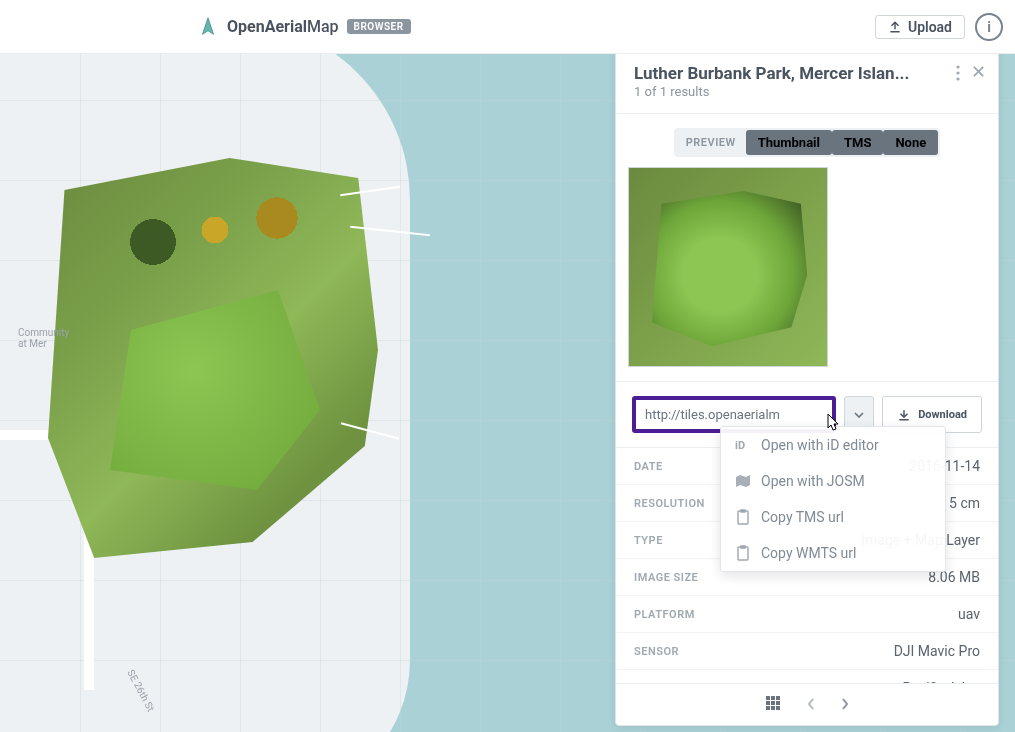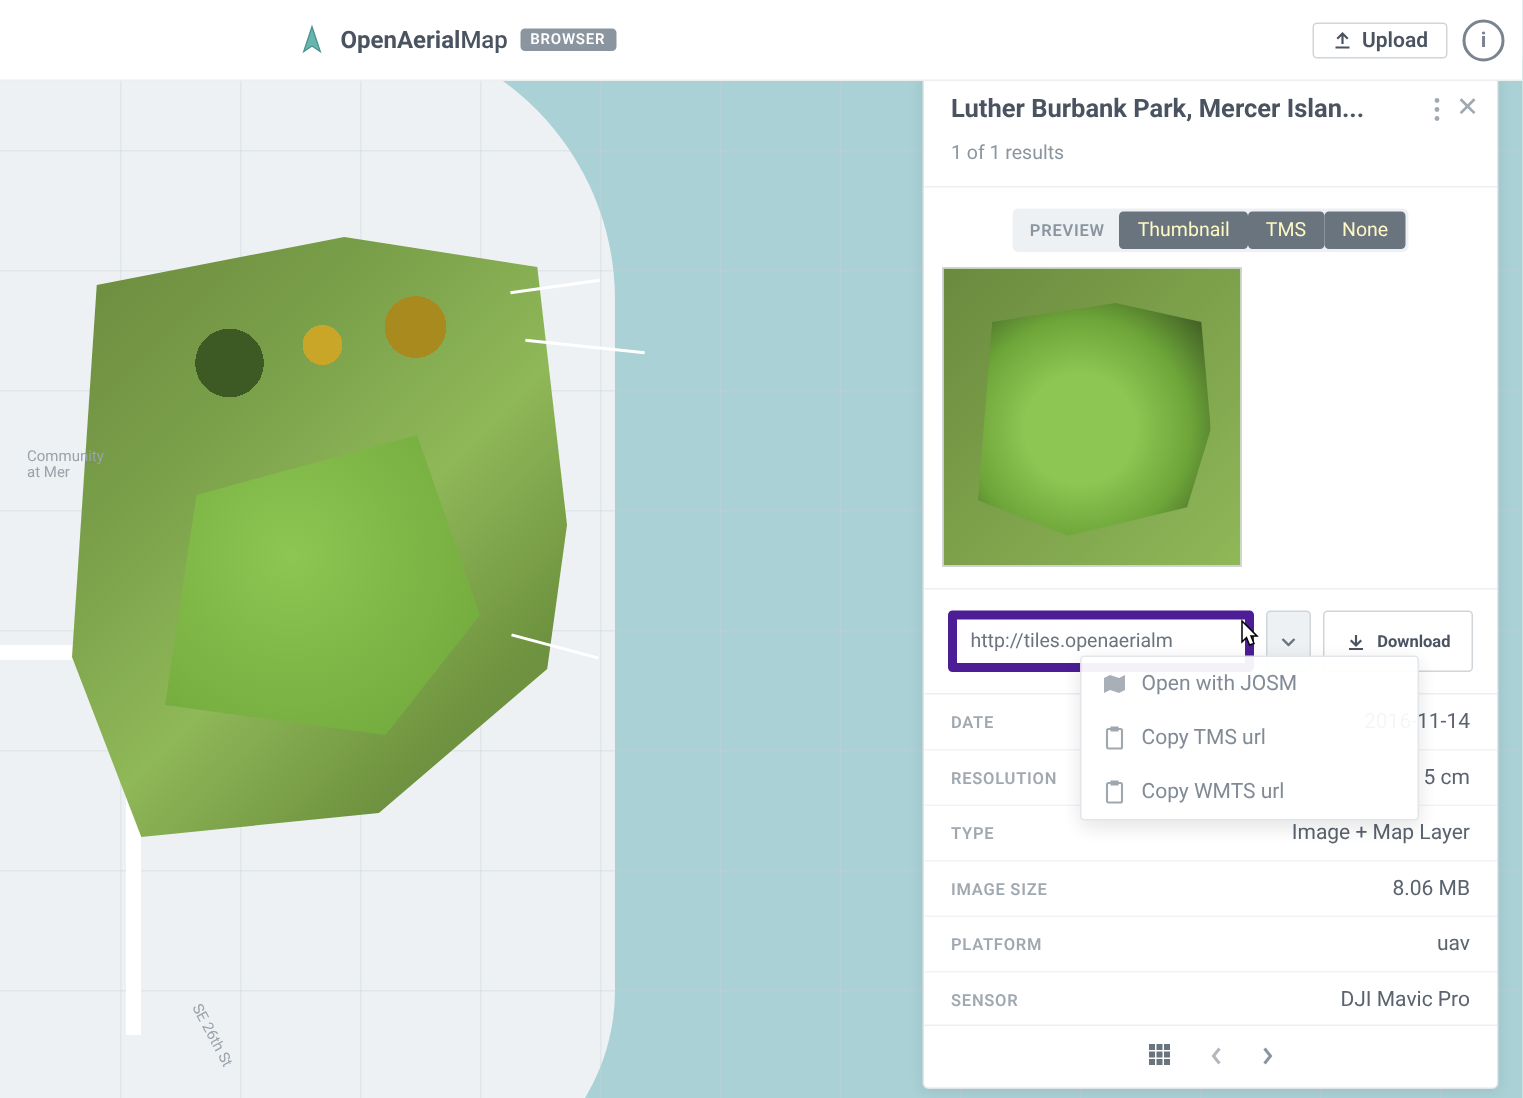--- a/index.html
+++ b/index.html
@@ -21,31 +21,31 @@
   .gl-v{width:1px;height:100%;}
   .gl-h{height:1px;width:100%;}
   .road{position:absolute;background:#fff;}
   .aerial-block{position:absolute;left:48px;top:118px;width:330px;height:400px;background:linear-gradient(135deg,#6b8a3e 0%,#7aa04a 30%,#8fb858 55%,#6e923f 80%);clip-path:polygon(5% 8%,55% 0%,94% 5%,100% 48%,96% 72%,62% 96%,14% 100%,0% 70%);}
   .aerial-field{position:absolute;left:110px;top:250px;width:210px;height:200px;background:radial-gradient(circle at 40% 40%,#8ec653,#6da539);clip-path:polygon(10% 20%,80% 0%,100% 60%,70% 100%,0% 90%);}
   .trees{position:absolute;left:60px;top:130px;width:310px;height:120px;background:radial-gradient(circle,#c9a528 8%,transparent 8%),radial-gradient(circle at 30% 60%,#3e5a24 10%,transparent 10%),radial-gradient(circle at 70% 40%,#a88a1e 9%,transparent 9%);}
   .dock{position:absolute;background:#fff;height:2px;}
   .panel{position:absolute;top:46px;right:16px;width:384px;background:#fff;border:1px solid #e1e5e9;border-radius:4px;box-shadow:0 2px 10px rgba(0,0,0,.08);z-index:10;display:flex;flex-direction:column;height:680px;}
   .panel-head{padding:16px 48px 14px 18px;border-bottom:1px solid #eceff2;position:relative;}
   .panel-title{font-size:17px;font-weight:700;color:#4a5360;white-space:nowrap;overflow:hidden;text-overflow:ellipsis;}
-  .panel-sub{font-size:13px;color:#8b959f;margin-top:12px;}
+  .panel-sub{font-size:13px;color:#8b959f;margin-top:1px;}
   .panel-more{position:absolute;right:38px;top:18px;color:#a0a8b0;cursor:pointer;}
   .panel-close{position:absolute;right:12px;top:16px;color:#a0a8b0;cursor:pointer;font-size:18px;line-height:1;}
   .preview-wrap{padding:14px 12px;border-bottom:1px solid #eceff2;display:flex;flex-direction:column;align-items:flex-start;position:relative;}
   .preview-toggle{display:flex;align-items:center;background:#eef1f3;border-radius:4px;padding:2px;font-size:13px;margin-bottom:10px;align-self:center;}
   .preview-label{padding:4px 10px;color:#8b959f;font-size:11px;font-weight:600;letter-spacing:.5px;}
-  .preview-opt{padding:5px 12px;border-radius:3px;color:#fef9c3;background:#6a747f;cursor:pointer;font-weight:400;}
+  .preview-opt{padding:5px 12px;border-radius:3px;color:#000000;background:#6a747f;cursor:pointer;font-weight:700;}
   .thumb{width:200px;height:200px;background:linear-gradient(135deg,#6b8a3e,#8fb858);border:1px solid #d0d5da;display:flex;align-items:center;justify-content:center;overflow:hidden;position:relative;}
   .thumb-inner{position:absolute;inset:10%;background:radial-gradient(circle at 45% 55%,#8ec653 30%,#6da539 60%,#3e5a24 90%);clip-path:polygon(8% 10%,60% 2%,96% 10%,100% 55%,90% 88%,40% 100%,2% 85%);}
   .tools-row{display:flex;gap:8px;padding:14px 16px;border-bottom:1px solid #eceff2;position:relative;}
-  .url-input{flex:1;padding:7px 9px;border:6px solid #4c1d95;border-radius:3px;font-size:13px;color:#6a747f;overflow:hidden;white-space:nowrap;background:#fff;}
+  .url-input{flex:1;padding:7px 9px;border:4px solid #4c1d95;border-radius:3px;font-size:13px;color:#6a747f;overflow:hidden;white-space:nowrap;background:#fff;}
   .dd-btn{width:30px;border:1px solid #d0d5da;border-radius:3px;display:flex;align-items:center;justify-content:center;cursor:pointer;background:#eef1f3;color:#6a747f;}
   .download-btn{display:flex;align-items:center;gap:7px;padding:7px 14px;border:1px solid #d0d5da;border-radius:3px;background:#fff;font-weight:700;font-size:11px;color:#4a5360;cursor:pointer;}
   .dropdown{position:absolute;top:44px;left:104px;width:226px;background:#fff;border:1px solid #e1e5e9;border-radius:3px;box-shadow:0 4px 14px rgba(0,0,0,.12);z-index:30;opacity:.94;}
   .dd-item{display:flex;align-items:center;gap:10px;padding:10px 14px;color:#7a8490;font-size:14px;cursor:pointer;}
   .dd-icon{width:16px;height:16px;flex-shrink:0;display:flex;align-items:center;justify-content:center;}
   .meta{flex:1;overflow-y:auto;}
   .meta-row{display:flex;justify-content:space-between;align-items:center;padding:10px 18px;font-size:13px;border-bottom:1px solid #f1f3f5;}
   .meta-key{font-size:11px;font-weight:600;color:#a0a8b0;letter-spacing:.5px;}
   .meta-val{color:#5a636e;font-size:14px;}
   .panel-foot{height:42px;border-top:1px solid #eceff2;display:flex;align-items:center;justify-content:center;gap:26px;color:#8b959f;}
@@ -100,21 +100,21 @@
       <div class="gl-h" style="top:620px"></div>
   </div>
   <div class="road" style="left:0;top:390px;width:95px;height:10px"></div>
   <div class="road" style="left:84px;top:390px;width:10px;height:260px"></div>
   <div class="aerial-block"></div>
   <div class="trees"></div>
   <div class="aerial-field"></div>
   <div class="dock" style="left:340px;top:150px;width:60px;transform:rotate(-8deg)"></div>
   <div class="dock" style="left:350px;top:190px;width:80px;transform:rotate(6deg)"></div>
   <div class="dock" style="left:340px;top:390px;width:60px;transform:rotate(15deg)"></div>
-  <div class="maptext" style="left:18px;top:259px;white-space:pre;">Community
+  <div class="maptext" style="left:18px;top:287px;white-space:pre;">Community
 at Mer</div>
   <div class="maptext" style="left:118px;top:645px;transform:rotate(62deg);">SE 26th St</div>
 </div>
 
 <div class="panel">
   <div class="panel-head">
     <div class="panel-title">Luther Burbank Park, Mercer Islan...</div>
     <div class="panel-sub">1 of 1 results</div>
     <div class="panel-more">
       <svg width="4" height="16" viewBox="0 0 4 16">
@@ -146,20 +146,28 @@
         </svg>
     </div>
     <div class="download-btn">
       <svg width="14" height="14" viewBox="0 0 24 24" fill="none" stroke="#4a5360" stroke-width="2.5">
           <path d="M12 4v12M6 10l6 6 6-6M4 20h16"></path>
         </svg>
       <span>Download</span>
     </div>
 
     <div class="dropdown">
+      <div class="dd-item">
+        <span class="dd-icon">
+            <svg width="16" height="14" viewBox="0 0 16 14">
+              <text x="0" y="11" font-size="11" font-weight="700" fill="#9aa2ab">iD</text>
+            </svg>
+          </span>
+        <span>Open with iD editor</span>
+      </div>
       <div class="dd-item">
         <span class="dd-icon">
             <svg width="16" height="14" viewBox="0 0 16 14" fill="#9aa2ab">
               <path d="M1 3l4-2 6 2 4-2v10l-4 2-6-2-4 2z" opacity=".9"></path>
             </svg>
           </span>
         <span>Open with JOSM</span>
       </div>
       <div class="dd-item">
         <span class="dd-icon">

